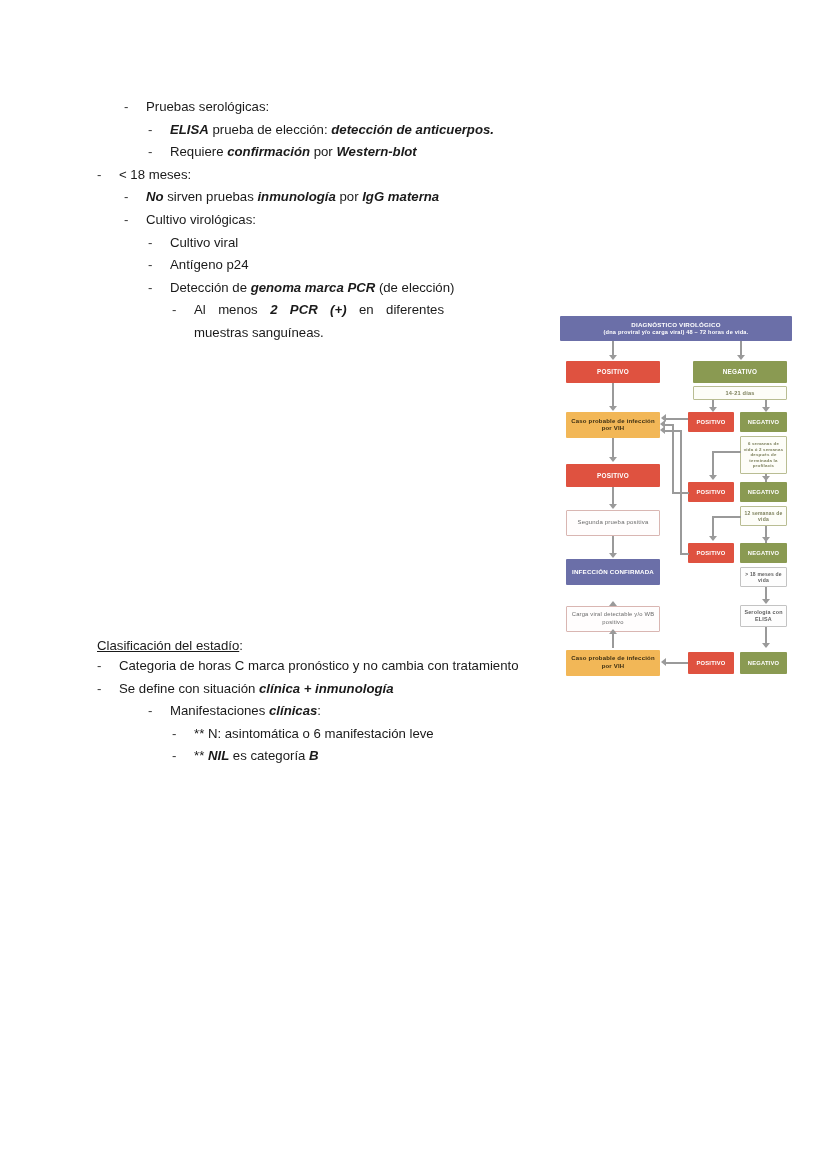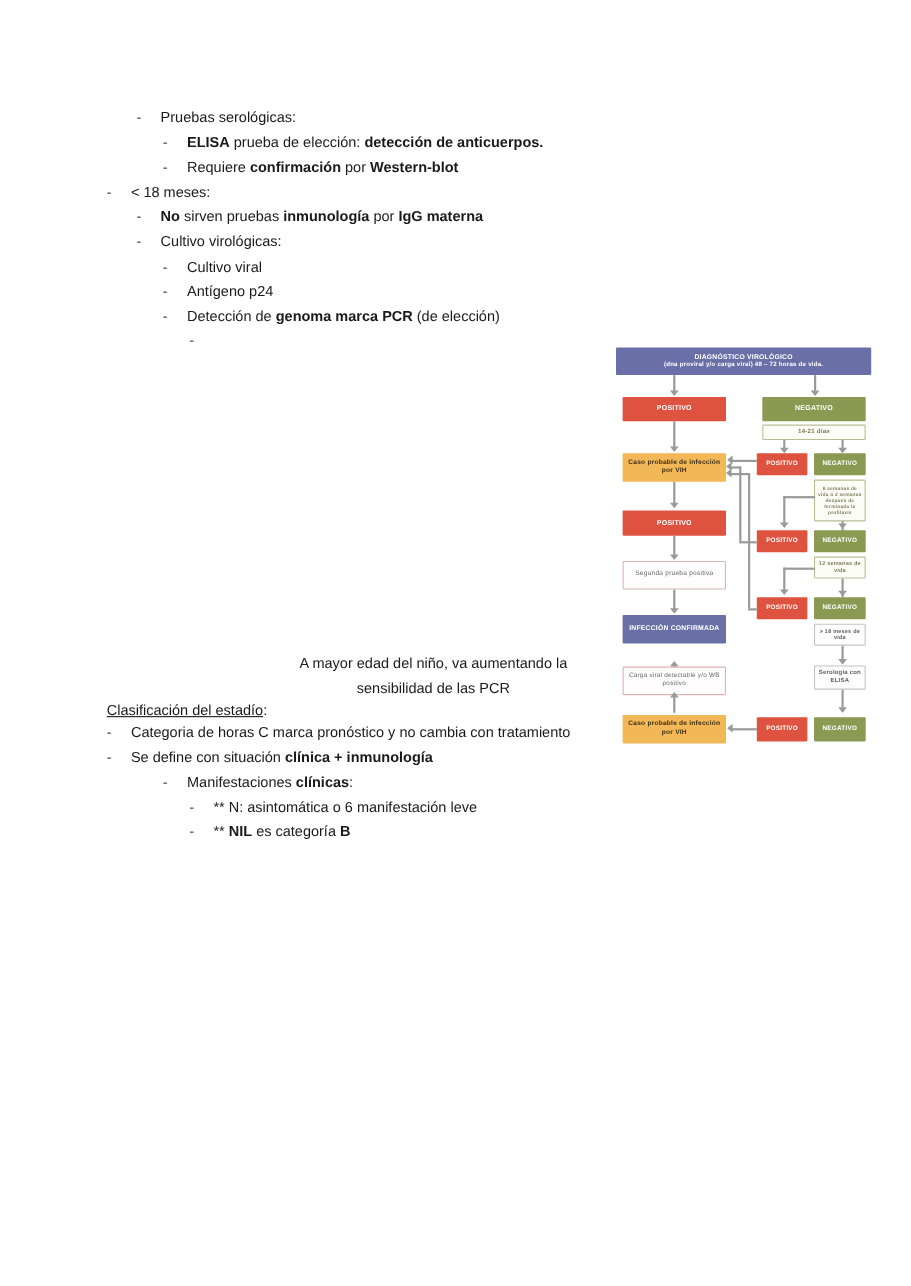--- a/index.html
+++ b/index.html
@@ -43,21 +43,21 @@
     color: #3a3a3a;
     font-size: 13.2px;
     line-height: 22.6px;
     width: 22px;
     text-align: left;
   }
   .txt {
     flex: 1 1 auto;
     line-height: 22.6px;
   }
-  .txt b { font-weight: bold; }
+  .txt b { font-weight: bold; font-style: italic; }
 
   
   .lv0 { margin-left: 97px; }
   .lv1 { margin-left: 124px; }
   .lv2 { margin-left: 148px; }
   .lv3 { margin-left: 172px; }
 
   .w-l2 { max-width: 412px; }
   .w-l5 { max-width: 250px; }
 
@@ -198,25 +198,25 @@
       <span class="txt">Antígeno p24</span>
     </div>
 
     <div class="row lv2">
       <span class="dash">-</span>
       <span class="txt">Detección de <b>genoma marca PCR</b> (de elección)</span>
     </div>
 
     <div class="row lv3">
       <span class="dash">-</span>
+      <span class="txt w-l5 justify">Al menos <b>2 PCR (+)</b> en diferentes muestras sanguíneas.</span>
     </div>
 
   </div>
 
-  <div class="free-center">A mayor edad del niño, va aumentando la sensibilidad de las PCR</div>
 
   <div class="section-head"><span class="u">Clasificación del estadío</span><span>:</span></div>
 
   <div class="lower-list">
 
     <div class="row lv0">
       <span class="dash">-</span>
       <span class="txt justify" style="max-width:440px">Categoria de horas C marca pronóstico y no cambia con tratamiento</span>
     </div>
 

